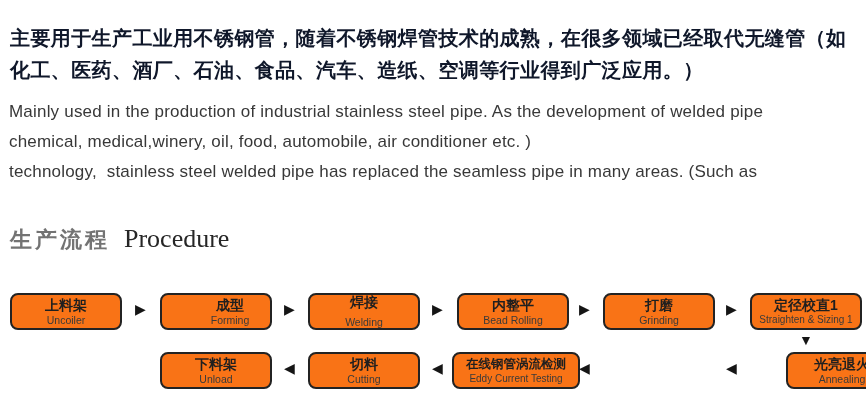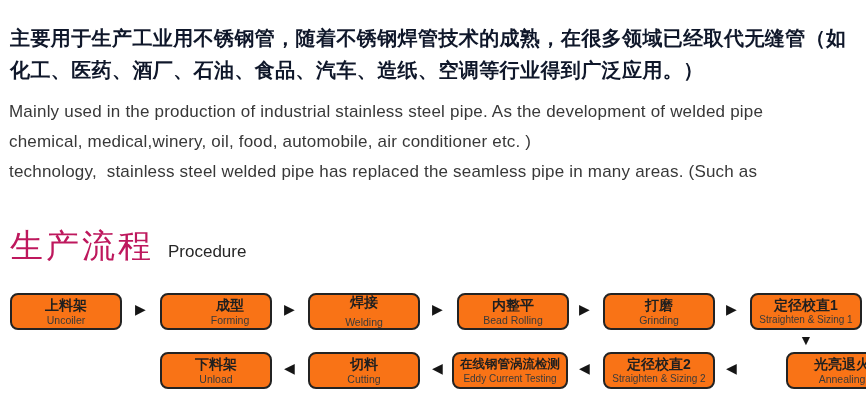--- a/index.html
+++ b/index.html
@@ -36,28 +36,29 @@
   .en-para div { white-space: pre; }
   .heading {
     position: absolute;
     left: 10px;
     top: 224px;
     display: flex;
     align-items: baseline;
     gap: 14px;
   }
   .heading-zh {
-    font-size: 33px;
-    font-weight: normal;
+    font-size: 22px;
+    font-weight: bold;
     letter-spacing: 3px;
-    color: #be185d;
+    color: #737373;
   }
   .heading-en {
-    font-size: 17px;
+    font-size: 26px;
     color: #262626;
+    font-family: Liberation Serif, serif;
   }
   .fbox {
     position: absolute;
     width: 112px;
     height: 37px;
     box-sizing: border-box;
     border: 2px solid #232323;
     border-radius: 8px;
     background: #f97316;
     display: flex;
@@ -74,21 +75,21 @@
     color: #1f1f1f;
   }
   .fbox .en {
     font-size: 10.5px;
     line-height: 12px;
     white-space: nowrap;
     color: #3a3a3a;
   }
   .fbox.tight-zh .zh { font-size: 12.5px; letter-spacing: 0; }
   .fbox.tight-en .en { font-size: 10px; }
-  .fbox.wide { width: 116px; }
+  .fbox.wide { width: 128px; }
   .arrow {
     position: absolute;
     font-size: 14px;
     line-height: 14px;
     color: #151515;
   }
   .arrow-down {
     position: absolute;
     font-size: 14px;
     line-height: 12px;
@@ -164,24 +165,20 @@
     <span class="en">Cutting</span>
   </div>
   <span class="arrow" style="left:432px; top:361px;">◀</span>
 
   <div class="fbox wide tight-zh tight-en" style="left:452px; top:352px;">
     <span class="zh">在线钢管涡流检测</span>
     <span class="en">Eddy Current Testing</span>
   </div>
   <span class="arrow" style="left:579px; top:361px;">◀</span>
 
-  <div class="fbox tight-en" style="left:603px; top:352px;">
-    <span class="zh">定径校直2</span>
-    <span class="en">Straighten &amp; Sizing 2</span>
-  </div>
   <span class="arrow" style="left:726px; top:361px;">◀</span>
 
   <div class="fbox" style="left:786px; top:352px;">
     <span class="zh">光亮退火</span>
     <span class="en">Annealing</span>
   </div>
 
 </div>
 
 </body></html>

